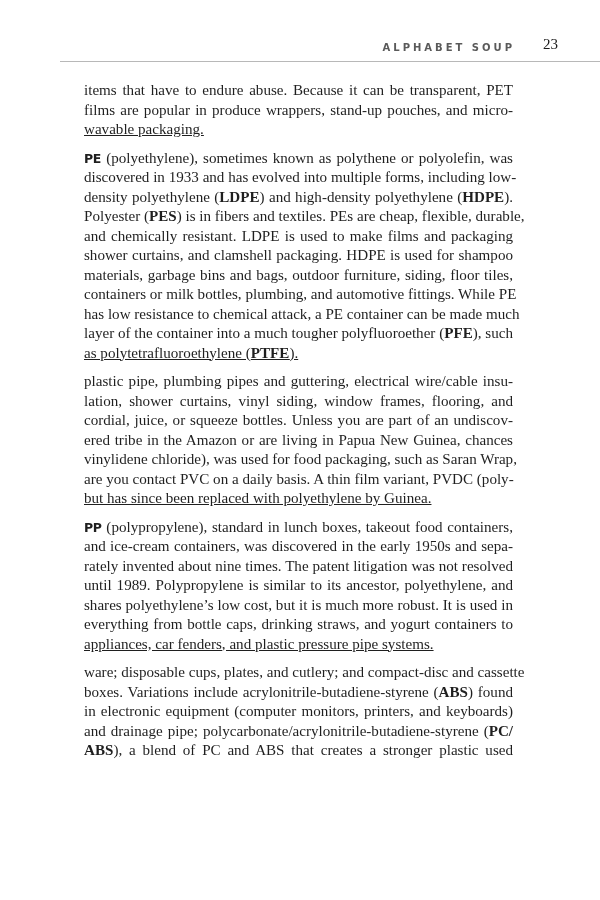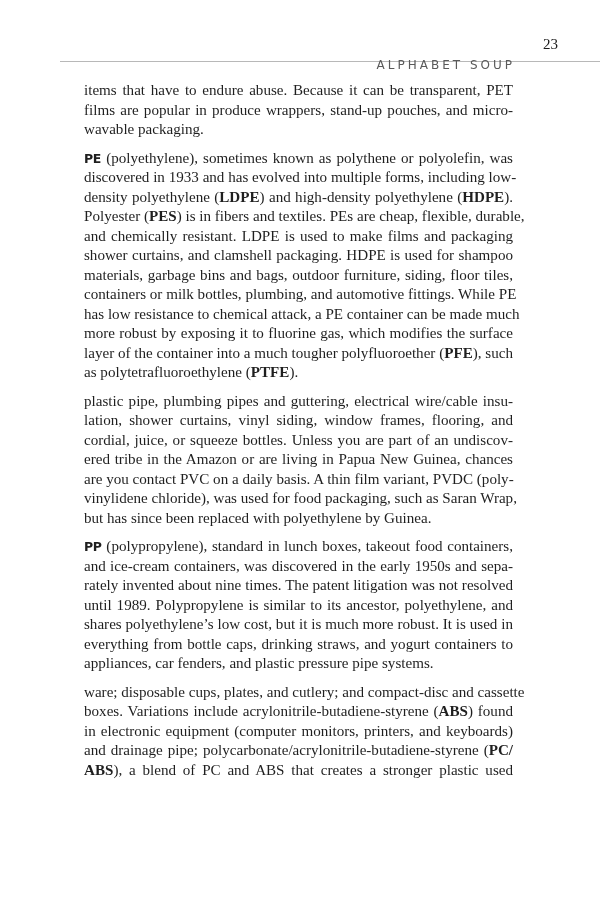--- a/index.html
+++ b/index.html
@@ -19,25 +19,26 @@
       position: absolute;
       left: 60px;
       right: 0;
       top: 30px;
       height: 31px;
       border-bottom: 1px solid #b8b8b8;
     }
     .running-title {
       position: absolute;
       right: 85px;
-      top: 28px;
+      top: 12px;
       font-family: "DejaVu Sans", "Liberation Sans", sans-serif;
-      font-size: 12px;
+      font-size: 10px;
       letter-spacing: 3px;
       color: #5a5a5a;
+      font-weight: bold;
     }
     .page-number {
       position: absolute;
       right: 42px;
       top: 6px;
       font-family: "Liberation Serif", serif;
       font-size: 15px;
       color: #1a1a1a;
       text-align: right;
     }
@@ -56,20 +57,21 @@
     }
     .line {
       display: block;
       white-space: nowrap;
       text-align: justify;
       text-align-last: justify;
       height: 19.5px;
     }
     .line.last {
       text-align-last: left;
+      text-decoration: underline;
     }
     .term {
       font-family: "DejaVu Sans", "Liberation Sans", sans-serif;
       font-weight: bold;
       font-size: 12.5px;
       letter-spacing: -0.3px;
       margin-top: 28px;
     }
     .abbr {
       font-weight: bold;
@@ -93,32 +95,31 @@
   <p class="para">
     <span class="line"><span class="term">PE</span><span> (polyethylene), sometimes known as polythene or polyolefin, was</span></span>
     <span class="line">discovered in 1933 and has evolved into multiple forms, including low-</span>
     <span class="line rich">density polyethylene (<span class="abbr">LDPE</span>) and high-density polyethylene (<span class="abbr">HDPE</span>).</span>
     <span class="line rich">Polyester (<span class="abbr">PES</span>) is in fibers and textiles. PEs are cheap, flexible, durable,</span>
     <span class="line">and chemically resistant. LDPE is used to make films and packaging</span>
     <span class="line">shower curtains, and clamshell packaging. HDPE is used for shampoo</span>
     <span class="line">materials, garbage bins and bags, outdoor furniture, siding, floor tiles,</span>
     <span class="line">containers or milk bottles, plumbing, and automotive fittings. While PE</span>
     <span class="line">has low resistance to chemical attack, a PE container can be made much</span>
-    <span class="line">more robust by exposing it to fluorine gas, which modifies the surface</span>
     <span class="line rich">layer of the container into a much tougher polyfluoroether (<span class="abbr">PFE</span>), such</span>
     <span class="line last rich">as polytetrafluoroethylene (<span class="abbr">PTFE</span>).</span>
   </p>
 
   <p class="para">
     <span class="line">plastic pipe, plumbing pipes and guttering, electrical wire/cable insu-</span>
     <span class="line">lation, shower curtains, vinyl siding, window frames, flooring, and</span>
     <span class="line">cordial, juice, or squeeze bottles. Unless you are part of an undiscov-</span>
     <span class="line">ered tribe in the Amazon or are living in Papua New Guinea, chances</span>
+    <span class="line">vinylidene chloride), was used for food packaging, such as Saran Wrap,</span>
     <span class="line rich">are you contact PVC on a daily basis. A thin film variant, PVDC (poly-</span>
-    <span class="line">vinylidene chloride), was used for food packaging, such as Saran Wrap,</span>
     <span class="line last">but has since been replaced with polyethylene by Guinea.</span>
   </p>
 
   <p class="para">
     <span class="line"><span class="term">PP</span><span> (polypropylene), standard in lunch boxes, takeout food containers,</span></span>
     <span class="line">and ice-cream containers, was discovered in the early 1950s and sepa-</span>
     <span class="line">rately invented about nine times. The patent litigation was not resolved</span>
     <span class="line">until 1989. Polypropylene is similar to its ancestor, polyethylene, and</span>
     <span class="line">shares polyethylene’s low cost, but it is much more robust. It is used in</span>
     <span class="line">everything from bottle caps, drinking straws, and yogurt containers to</span>

